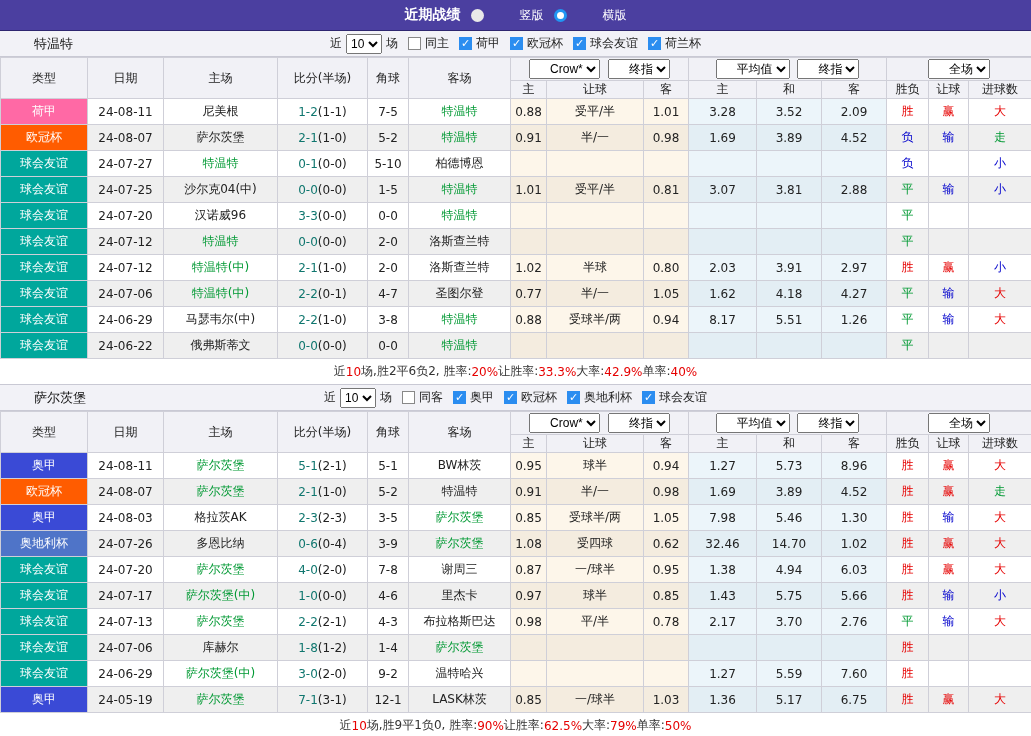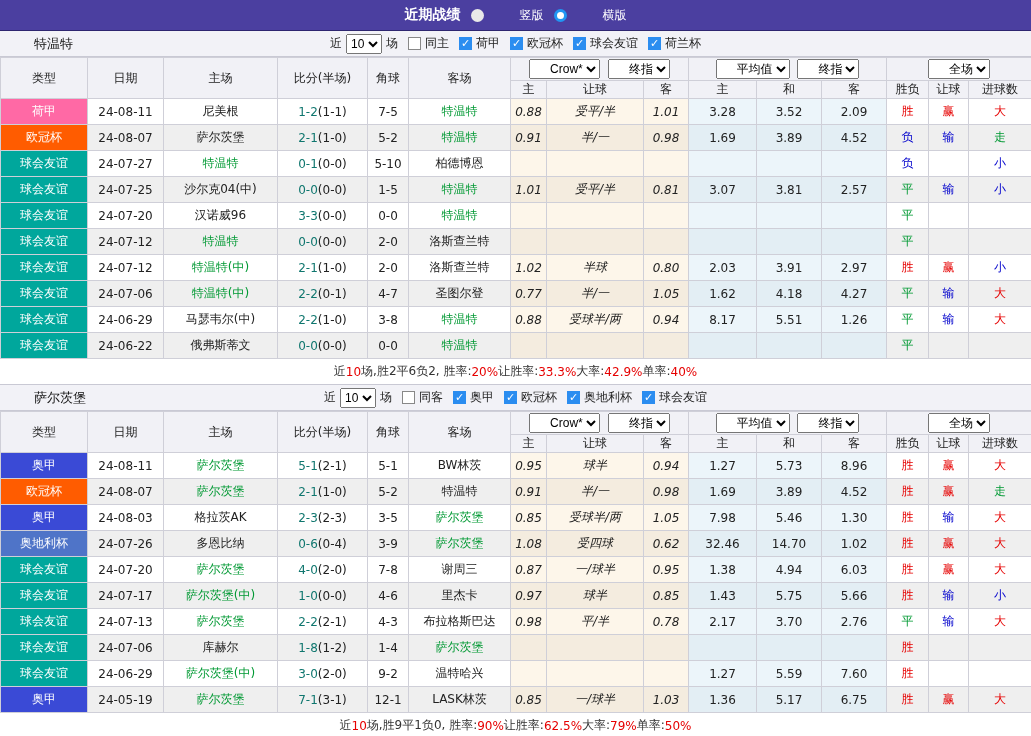--- a/index.html
+++ b/index.html
@@ -26,21 +26,21 @@
 
   
   table { border-collapse:collapse; width:1031px; table-layout:fixed; }
   th, td { border:1px solid #cfcfd8; text-align:center; padding:0 2px; overflow:hidden; white-space:nowrap; }
   thead th { background:#f1f1f6; font-weight:normal; color:#222; }
   .ctrl-row th { height:23px; }
   .lbl-row th { height:18px; }
   .sel-cell select { height:20px; font-size:12px; margin:0 2px;padding-left:16px; }
   tbody td { height:26px; background:#fff; }
   tbody tr.alt td { background:#efefef; }
-  td.cream { background:#fdf6ea !important;font-style:italic; }
+  td.cream { background:#fdf6ea !important; }
   tr.alt td.cream { background:#f4ecdf !important; }
   td.aqua { background:#ecf5fa !important; }
   tr.alt td.aqua { background:#e3eef4 !important; }
   td.league { color:#fff; }
   td.teamgreen { color:#009933; }
   .s-main { color:#0f766e; }
 
   
   .summary { height:26px; display:flex; align-items:center; justify-content:center; border-bottom:1px solid #c9c9d4; background:#fff; color:#333; }
   .summary .red { color:#e60000; }
@@ -188,21 +188,21 @@
           <td>24-07-25</td>
           <td>沙尔克04(中)</td>
           <td><span class="s-main">0-0</span><span>(0-0)</span></td>
           <td>1-5</td>
           <td class="teamgreen">特温特</td>
           <td class="cream">1.01</td>
           <td class="cream">受平/半</td>
           <td class="cream">0.81</td>
           <td class="aqua">3.07</td>
           <td class="aqua">3.81</td>
-          <td class="aqua">2.57</td>
+          <td class="aqua">2.88</td>
           <td style="color: rgb(0, 153, 51);">平</td>
           <td style="color: rgb(0, 0, 204);">输</td>
           <td style="color: rgb(0, 0, 204);">小</td>
         </tr>
         <tr>
           <td class="league" style="background: rgb(0, 167, 156);">球会友谊</td>
           <td>24-07-20</td>
           <td>汉诺威96</td>
           <td><span class="s-main">3-3</span><span>(0-0)</span></td>
           <td>0-0</td>

